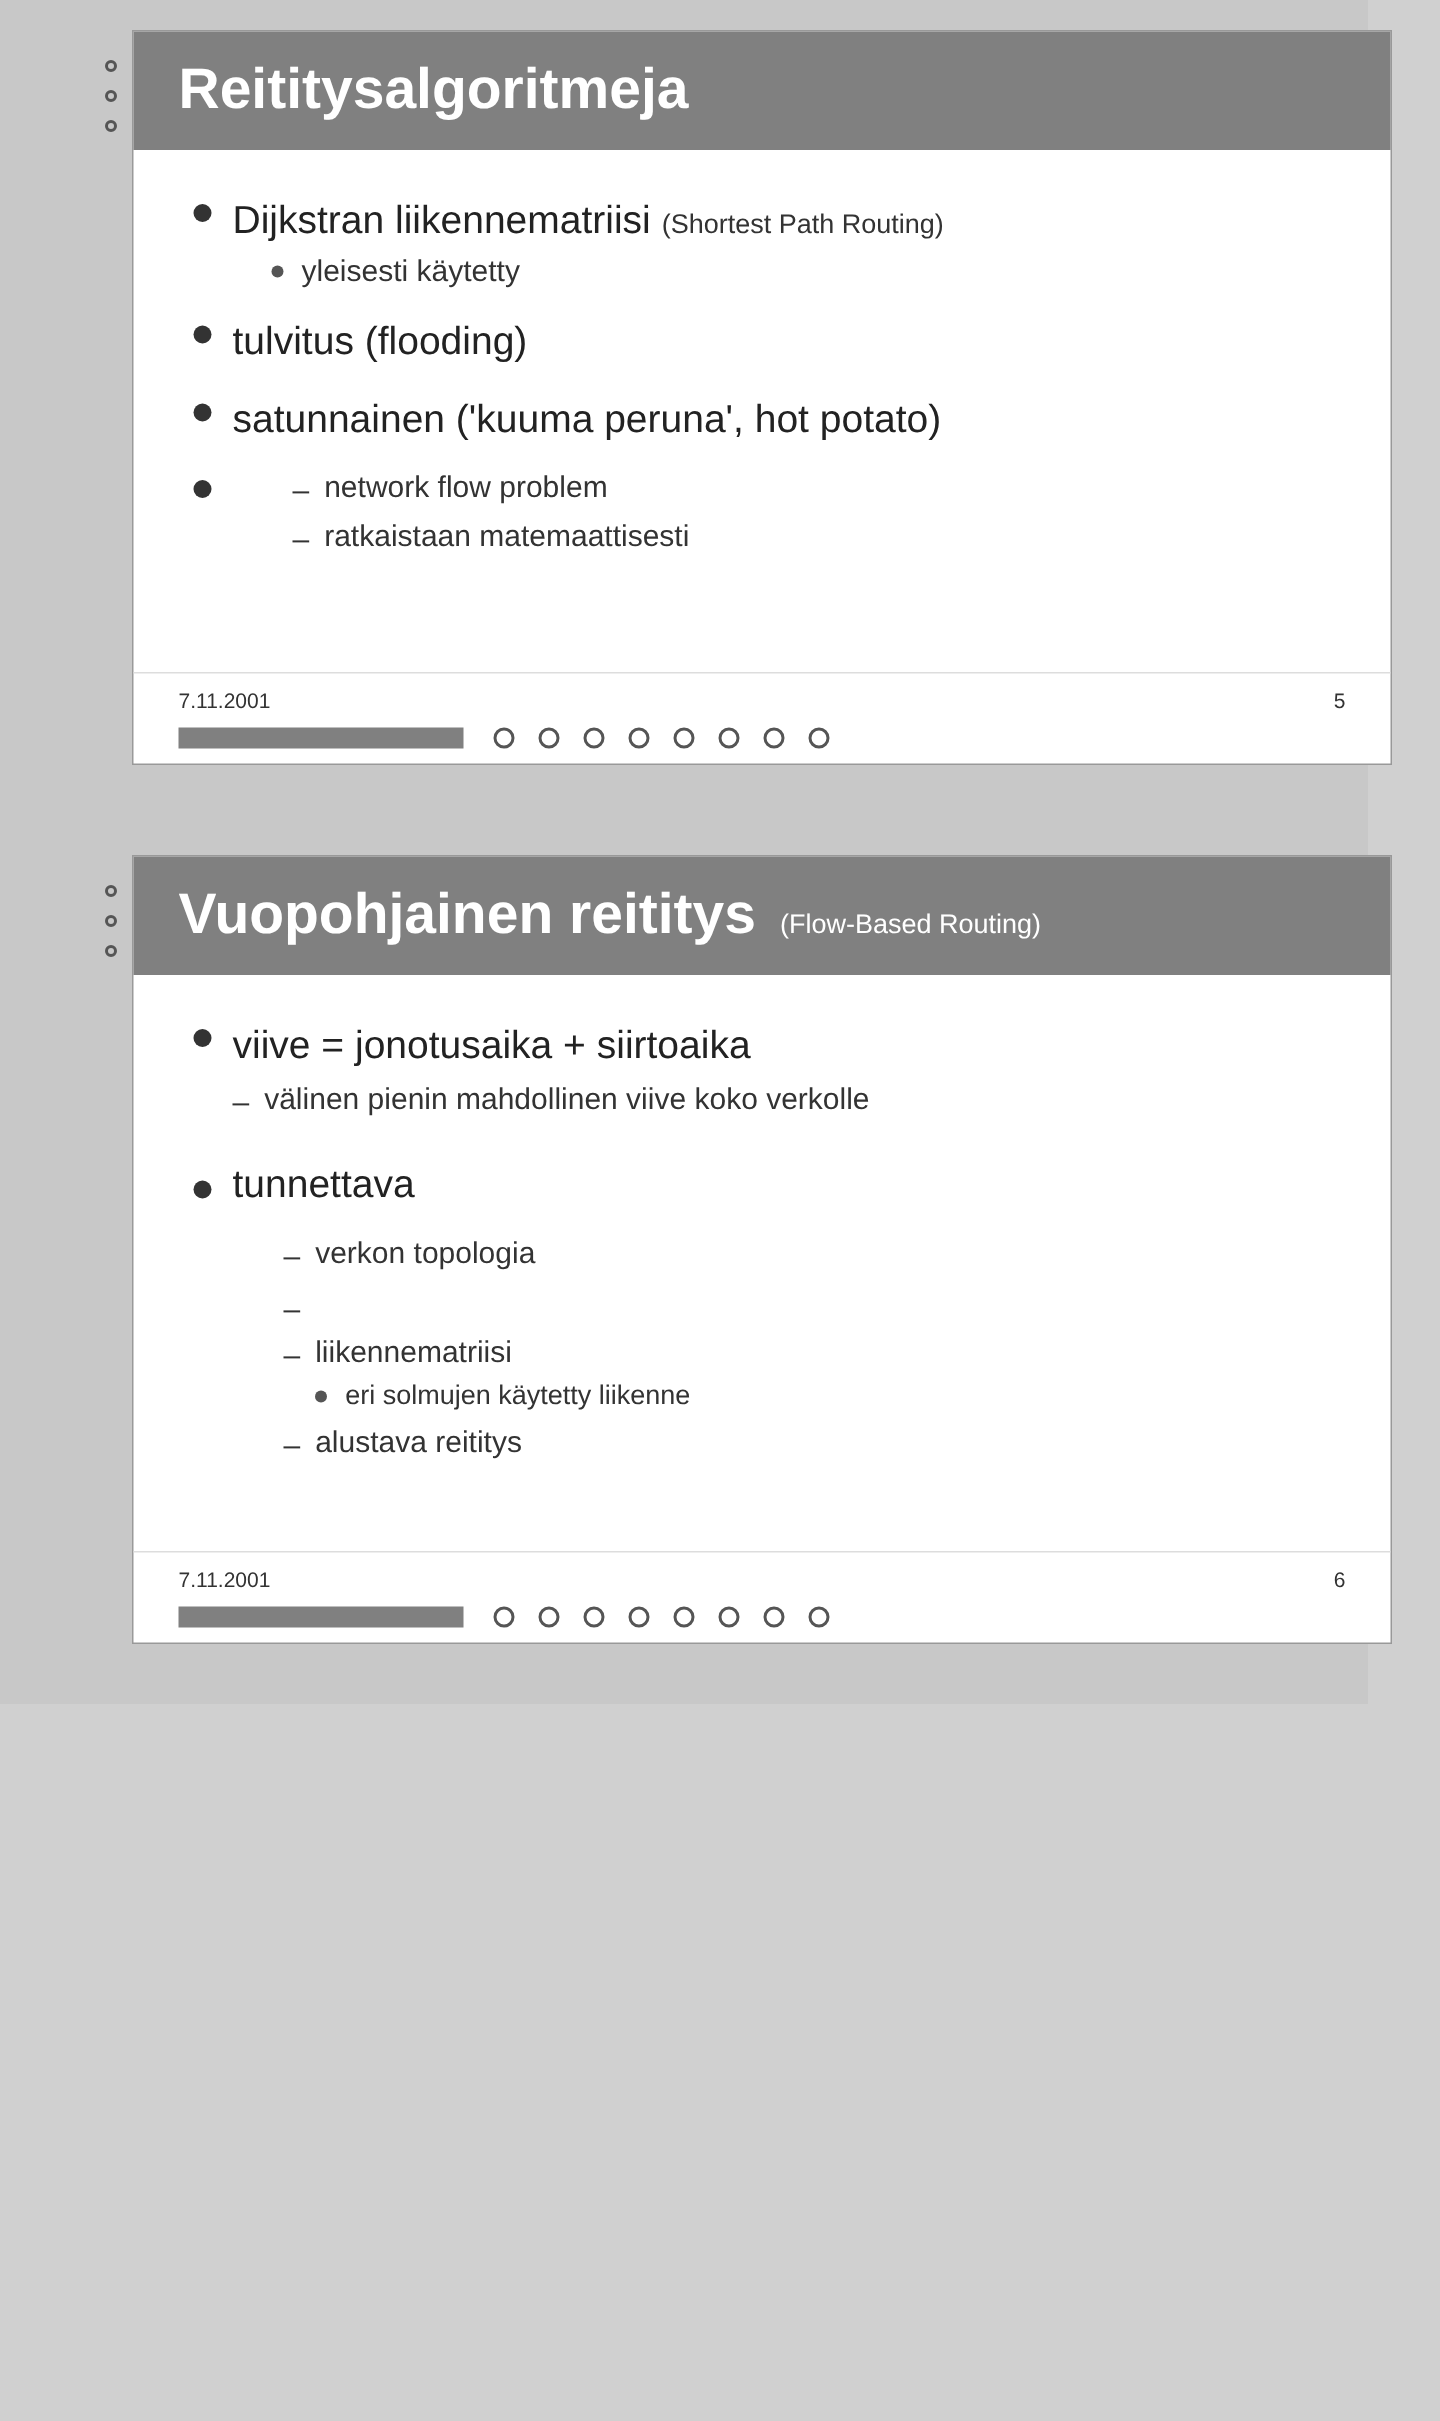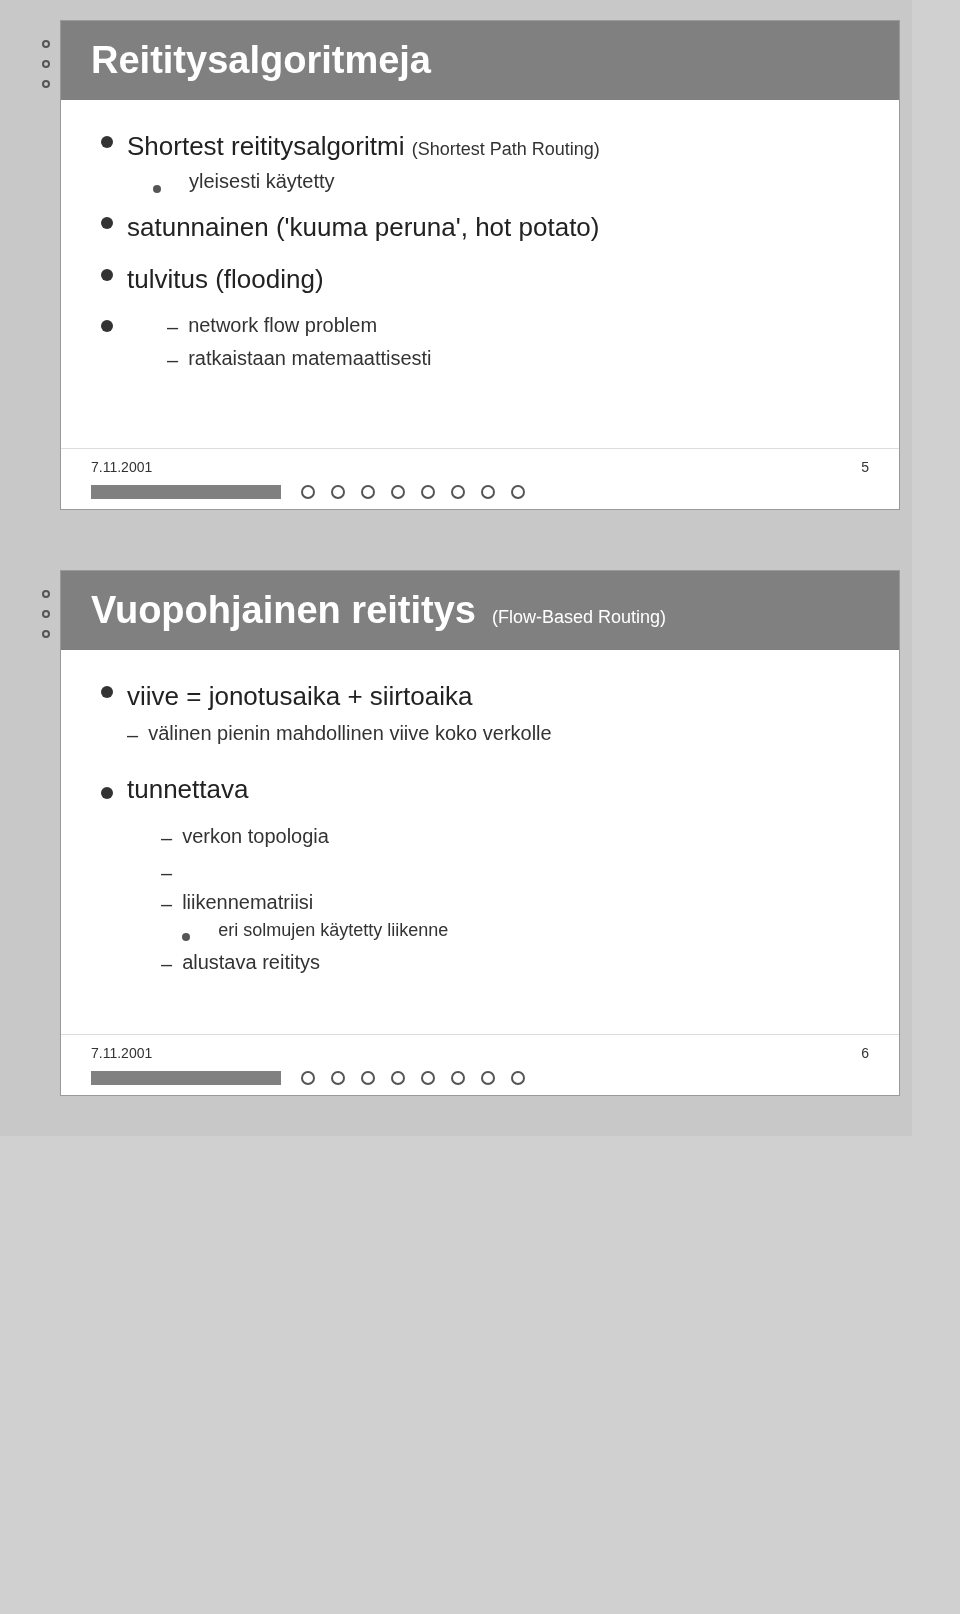--- a/index.html
+++ b/index.html
@@ -72,24 +72,23 @@
       line-height: 1.3;
     }
 
     .bullet-text .small-text {
       font-size: 18px;
       color: #333;
     }
 
     .sub-bullet {
       display: flex;
-      align-items: flex-end;
+      align-items: flex-start;
       margin-top: 6px;
       margin-left: 26px;
-      gap: 16px;
     }
 
     .dash-item {
       display: flex;
       align-items: flex-start;
       margin-bottom: 8px;
       margin-left: 40px;
     }
 
     .dash {
@@ -131,58 +130,58 @@
     }
 
     .slide-outer {
       position: relative;
     }
 
   </style>
 </head>
 <body>
 
-<div style="width:912px; background:#c8c8c8; padding: 20px 60px;">
+<div style="width:912px; background:#c8c8c8; padding: 20px 88px;">
 
   <div class="slide-outer" style="position:relative; margin-bottom:30px;">
     <div style="position:absolute; left:-18px; top:20px; display:flex; flex-direction:column; gap:12px;">
       <div style="width:8px;height:8px;border:2px solid #555;border-radius:50%;"></div>
       <div style="width:8px;height:8px;border:2px solid #555;border-radius:50%;"></div>
       <div style="width:8px;height:8px;border:2px solid #555;border-radius:50%;"></div>
     </div>
     <div class="slide">
 
       <div class="slide-title-bar">
         <h1>Reititysalgoritmeja</h1>
       </div>
 
       <div class="slide-content">
 
         <div class="bullet-item">
           <div class="bullet-dot"></div>
           <div>
             <span class="bullet-text">
-              <span>Shortest reititysalgoritmi</span>
+              <span>Dijkstran liikennematriisi</span>
               <span class="small-text"> <span>(Shortest Path Routing)</span></span>
             </span>
             <div class="sub-bullet">
               <div class="bullet-dot-small"></div>
               <span style="font-size:20px; color:#333;">yleisesti käytetty</span>
             </div>
           </div>
         </div>
 
         <div class="bullet-item">
           <div class="bullet-dot"></div>
+          <span class="bullet-text">tulvitus (flooding)</span>
+        </div>
+
+        <div class="bullet-item">
+          <div class="bullet-dot"></div>
           <span class="bullet-text">satunnainen ('kuuma peruna', hot potato)</span>
-        </div>
-
-        <div class="bullet-item">
-          <div class="bullet-dot"></div>
-          <span class="bullet-text">tulvitus (flooding)</span>
         </div>
 
         <div class="bullet-item">
           <div class="bullet-dot"></div>
           <div>
             <div class="dash-item">
               <span class="dash">–</span>
               <span class="dash-text">network flow problem</span>
             </div>
             <div class="dash-item">

